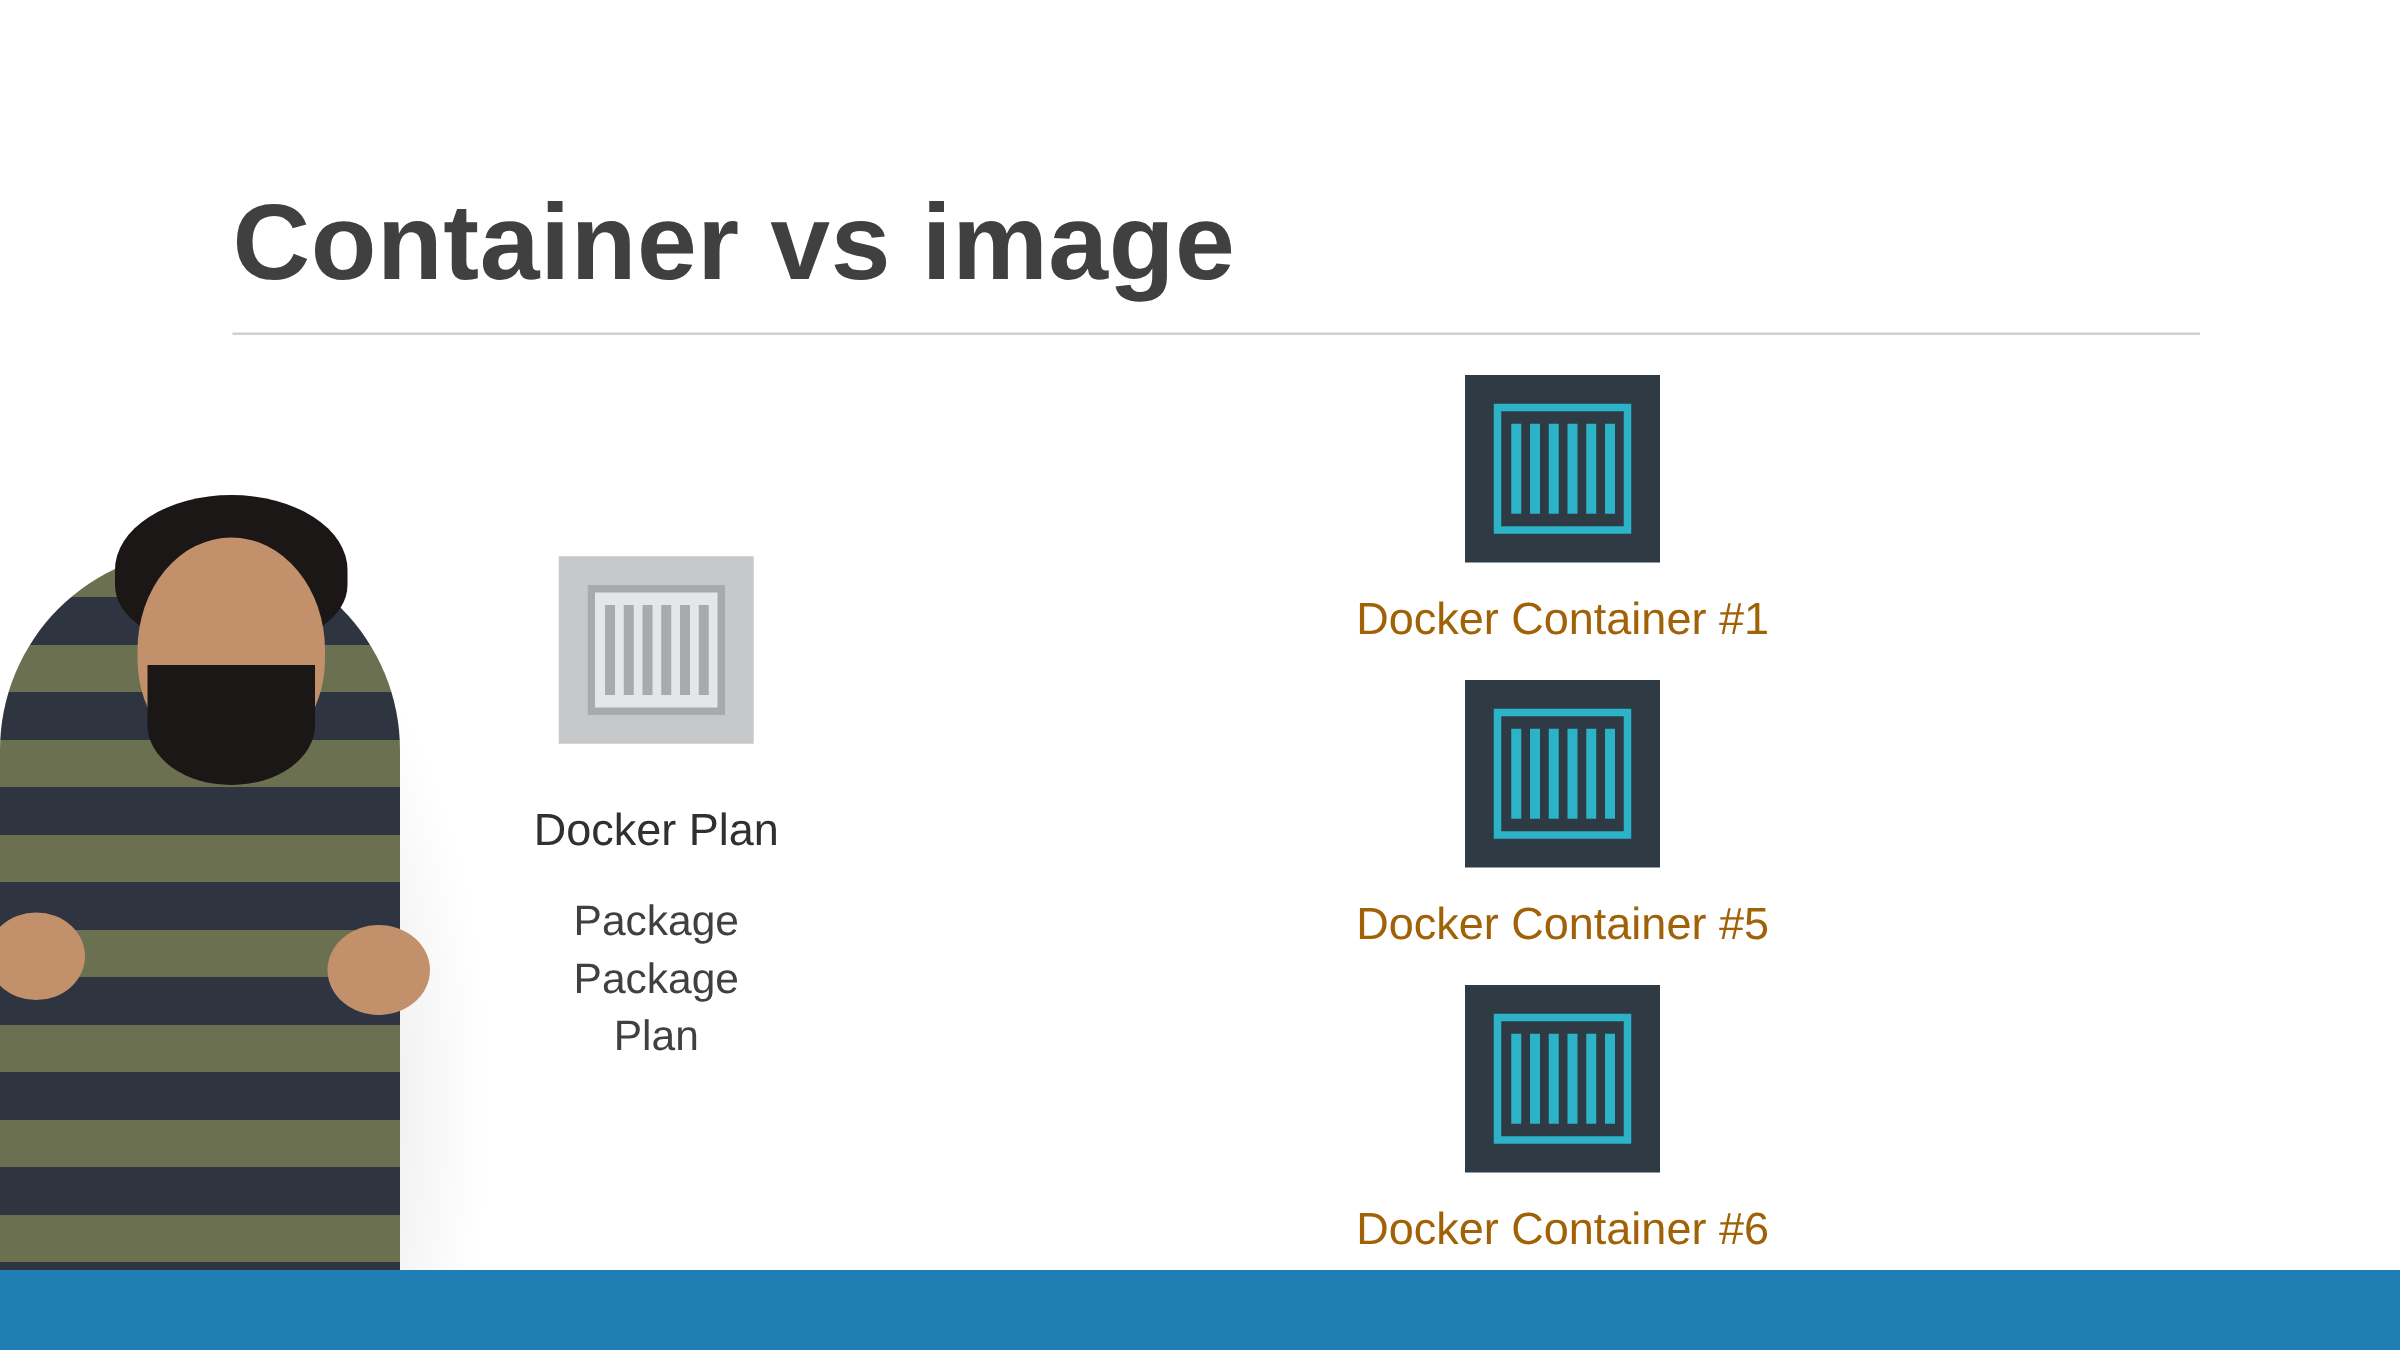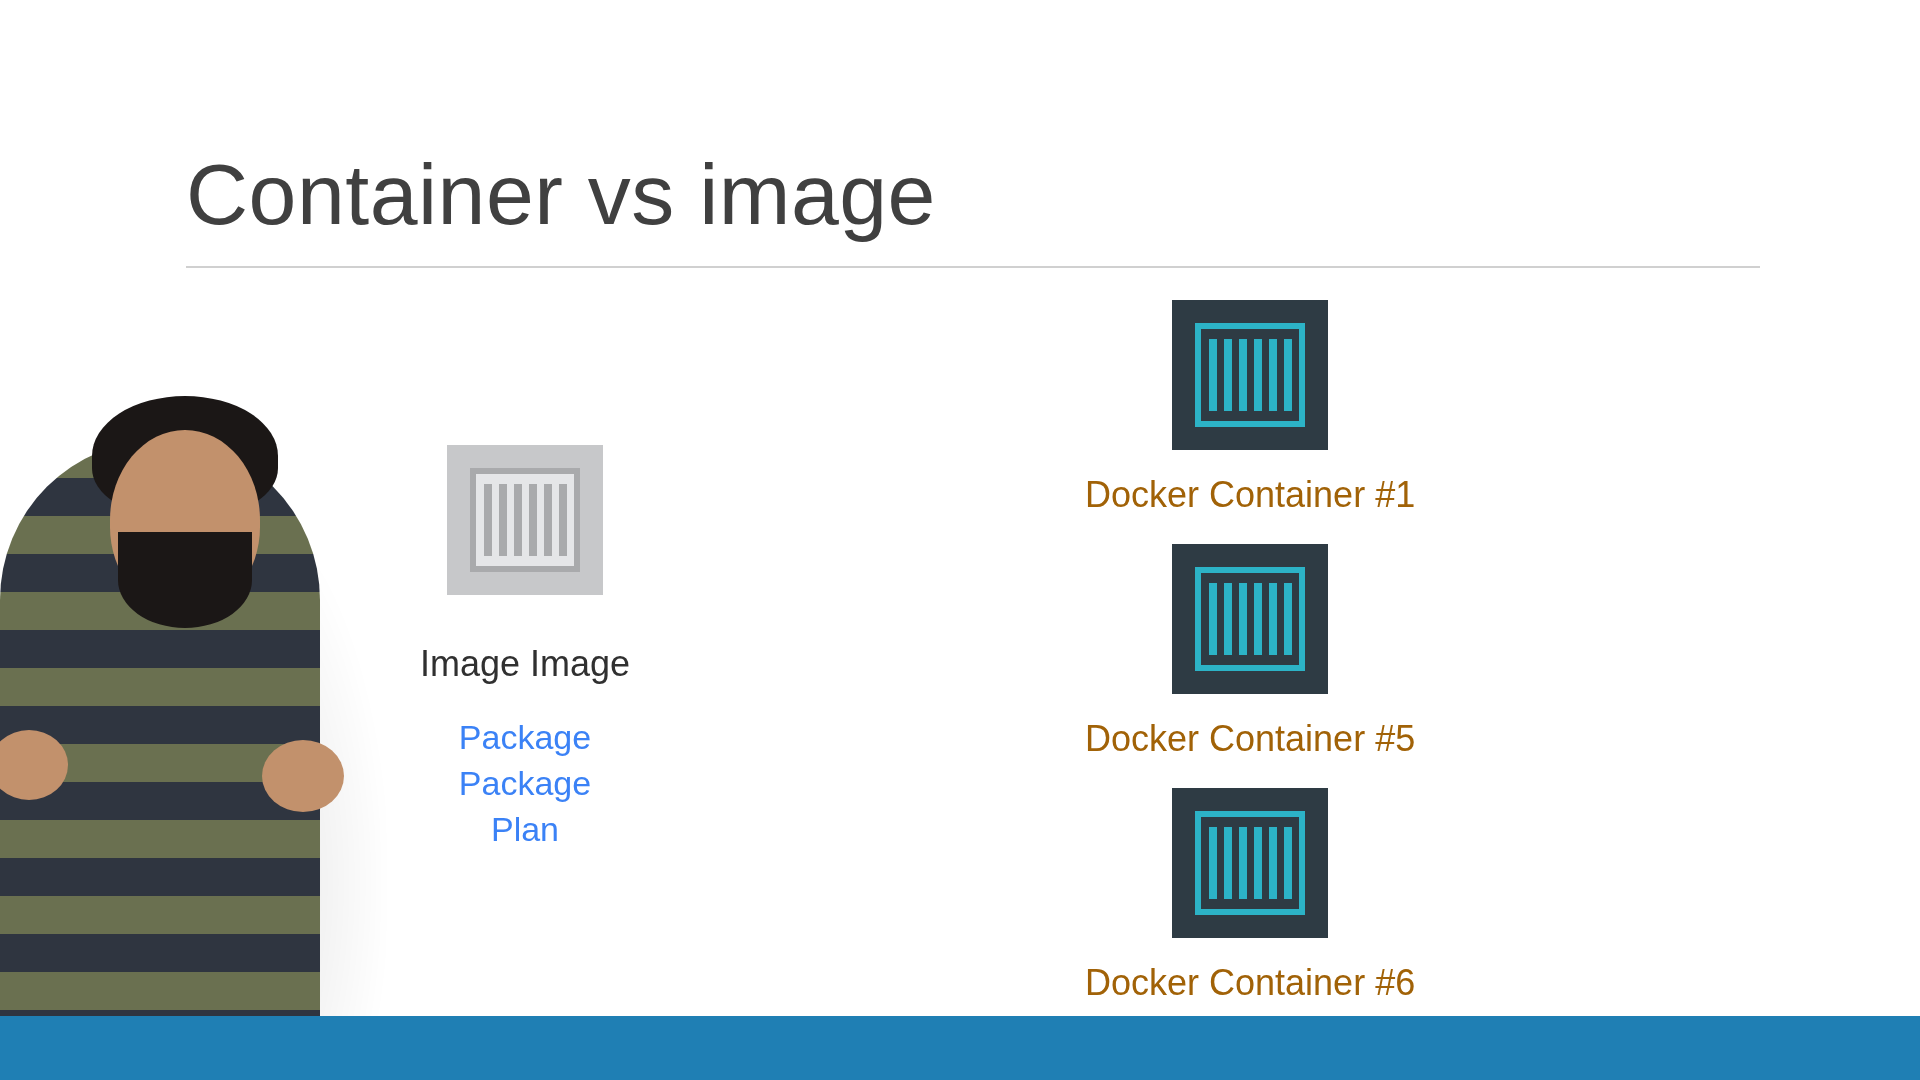--- a/index.html
+++ b/index.html
@@ -1,34 +1,34 @@
 <!DOCTYPE html>
 <html><head>
 <meta charset="utf-8">
 <style>
   * { margin: 0; padding: 0; box-sizing: border-box; }
   html, body { width: 1920px; height: 1080px; font-family: "Segoe UI", Arial, sans-serif; background: #ffffff; overflow: hidden; }
   .slide { position: relative; width: 1920px; height: 1080px; }
   .title-area { position: absolute; left: 186px; top: 145px; right: 160px; }
-  .title { font-size: 86px; font-weight: 400; color: #404040; letter-spacing: 0.5px; padding-bottom: 22px; border-bottom: 2px solid #d0d0d0; }
+  .title { font-size: 86px; font-weight: 700; color: #404040; letter-spacing: 0.5px; padding-bottom: 22px; border-bottom: 2px solid #d0d0d0; }
   .presenter { position: absolute; left: 0; bottom: 0; width: 360px; height: 660px; }
   .presenter-shadow { position: absolute; right: -24px; bottom: 0; width: 360px; height: 660px; background: radial-gradient(ellipse at 55% 70%, rgba(0,0,0,0.12) 0%, rgba(0,0,0,0) 60%); filter: blur(6px); }
   .presenter-body { position: absolute; left: 0; bottom: 0; width: 320px; height: 640px; border-radius: 160px 160px 0 0; background: repeating-linear-gradient(180deg, #6a7050 0 38px, #2f3540 38px 76px); }
   .presenter-head { position: absolute; left: 110px; top: -10px; width: 150px; height: 180px; background: #c2916c; border-radius: 50% 50% 46% 46%; }
   .presenter-hair { position: absolute; left: 92px; top: -44px; width: 186px; height: 120px; background: #1b1716; border-radius: 50% 50% 40% 40%; }
   .presenter-beard { position: absolute; left: 118px; top: 92px; width: 134px; height: 96px; background: #1b1716; border-radius: 0 0 60% 60%; }
   .presenter-hand-l { position: absolute; left: -10px; top: 290px; width: 78px; height: 70px; background: #c2916c; border-radius: 50%; }
   .presenter-hand-r { position: absolute; right: -24px; top: 300px; width: 82px; height: 72px; background: #c2916c; border-radius: 50%; }
 
   .image-block { position: absolute; left: 410px; top: 445px; text-align: center; width: 230px; }
   .img-icon { width: 156px; height: 150px; background: #c7c8ca; margin: 0 auto 48px auto; display: flex; align-items: center; justify-content: center; }
   .img-inner { width: 110px; height: 104px; border: 6px solid #a9aaac; background: #e5e6e8; display: flex; align-items: center; justify-content: center; gap: 7px; }
   .img-inner span { width: 8px; height: 72px; background: #a9aaac; display: inline-block; }
   .image-label { font-size: 36px; color: #303030; margin-bottom: 30px; }
-  .image-keywords { font-size: 34px; color: #3b82f6; line-height: 1.35; }
+  .image-keywords { font-size: 34px; color: #404040; line-height: 1.35; }
 
   .containers-col { position: absolute; left: 1085px; top: 300px; display: flex; flex-direction: column; align-items: center; }
   .c-unit { display: flex; flex-direction: column; align-items: center; }
   .c-icon { width: 156px; height: 150px; background: #2e3b44; display: flex; align-items: center; justify-content: center; }
   .c-inner { width: 110px; height: 104px; border: 6px solid #2cb3c7; background: #2e3b44; display: flex; align-items: center; justify-content: center; gap: 7px; }
   .c-inner span { width: 8px; height: 72px; background: #2cb3c7; display: inline-block; }
   .c-label { font-size: 36px; color: #a16207; margin: 24px 0 28px 0; }
   .c-label.last { margin-bottom: 0; }
 
   .footer-bar { position: absolute; left: 0; right: 0; bottom: 0; height: 64px; background: #1f7fb4; }
@@ -56,21 +56,21 @@
     <div class="img-icon">
       <div class="img-inner">
         <span></span>
           <span></span>
           <span></span>
           <span></span>
           <span></span>
           <span></span>
       </div>
     </div>
-    <div class="image-label">Image Image</div>
+    <div class="image-label">Docker Plan</div>
     <div class="image-keywords">
       <div>Package</div>
       <div>Package</div>
       <div>Plan</div>
     </div>
   </div>
 
   <div class="containers-col">
     <div class="c-unit">
       <div class="c-icon">

